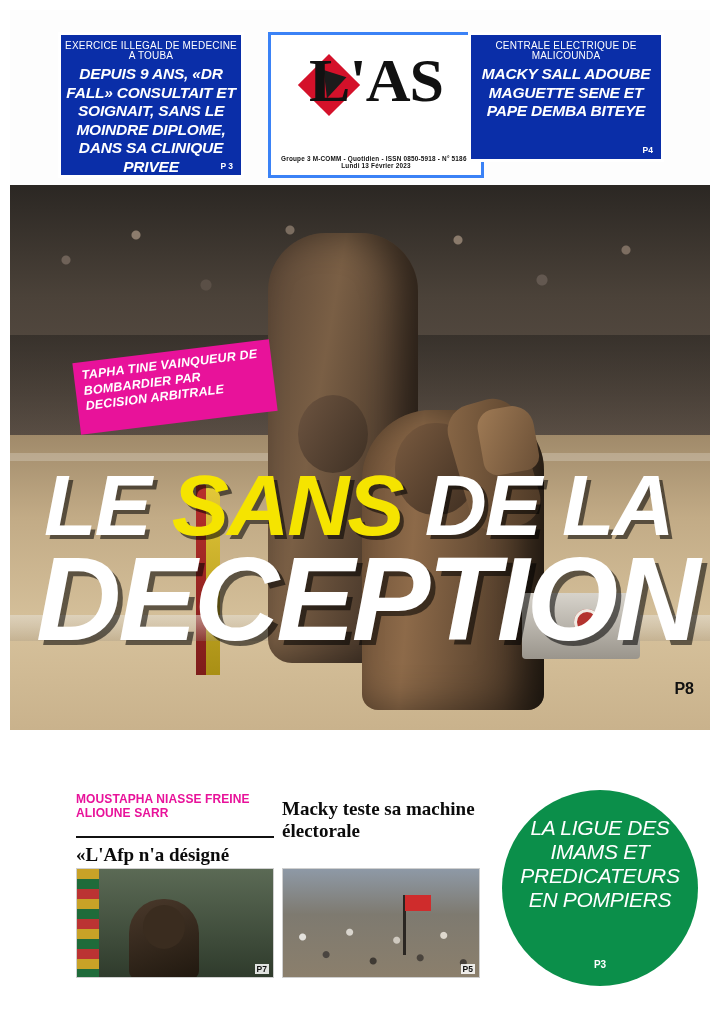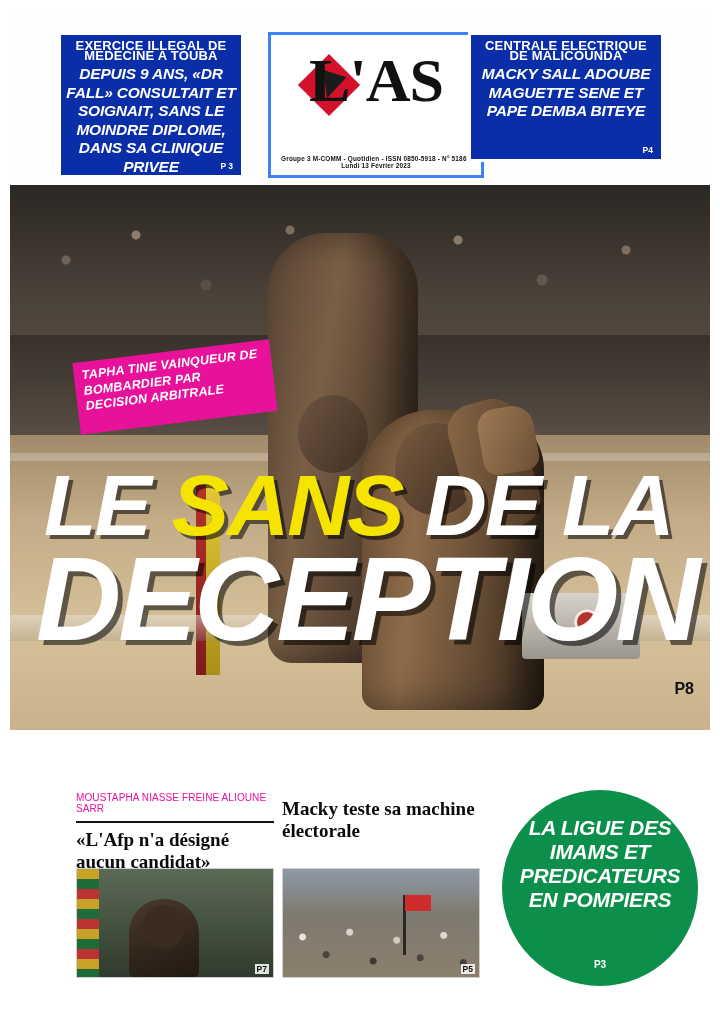--- a/index.html
+++ b/index.html
@@ -29,21 +29,21 @@
     position:absolute;left:0;top:0;width:186px;height:146px;
     background:#0a2ea8;
     border:3px solid #ffffff;
     box-sizing:border-box;
     color:#ffffff;
     text-align:center;
     padding:6px 4px 4px 4px;
     box-sizing:border-box;
   }
   .flag-kicker{
-    font-size:13px;font-weight:bold;letter-spacing:.2px;
+    font-size:10px;font-weight:normal;letter-spacing:.2px;
     line-height:10px;
     text-transform:uppercase;
   }
   .flag-head{
     margin-top:4px;
     font-size:15.5px;font-weight:bold;line-height:18.5px;
     font-style:italic;
     text-transform:uppercase;
     letter-spacing:-.2px;
   }
@@ -229,24 +229,24 @@
 
   
   .lower{
     position:absolute;left:0;top:720px;width:700px;height:286px;
     background:#ffffff;
   }
   .col{
     position:absolute;top:62px;
   }
   .col-kicker{
-    font-size:10px;font-weight:normal;color:#e8129a;
+    font-size:12px;font-weight:bold;color:#e8129a;
     text-transform:uppercase;letter-spacing:.1px;
     border-bottom:2px solid #111111;
-    padding-bottom:7px;
+    padding-bottom:16px;
   }
   .col-head{
     margin-top:6px;
     font-family:"Liberation Serif", serif;
     font-size:19px;font-weight:bold;line-height:22px;color:#0b0b0b;
   }
   .col-photo{
     position:absolute;bottom:0;
     border:1px solid #cfcfcf;
     box-sizing:border-box;
@@ -302,21 +302,21 @@
   .green-circle{
     position:absolute;left:492px;top:780px;width:196px;height:196px;
     border-radius:50%;
     background:#0b8f4a;
     color:#ffffff;
     text-align:center;
     box-shadow:0 0 0 3px #ffffff;
   }
   .gc-text{
     position:absolute;left:8px;right:8px;top:26px;
-    font-size:21px;font-weight:bold;font-style:italic;
+    font-size:21px;font-weight:normal;font-style:italic;
     line-height:24px;
     text-transform:uppercase;
     letter-spacing:-.3px;
   }
   .gc-page{
     position:absolute;left:0;right:0;bottom:16px;
     font-size:10px;font-weight:bold;
   }
   .green-badge{
     position:absolute;left:546px;top:728px;width:92px;height:60px;

